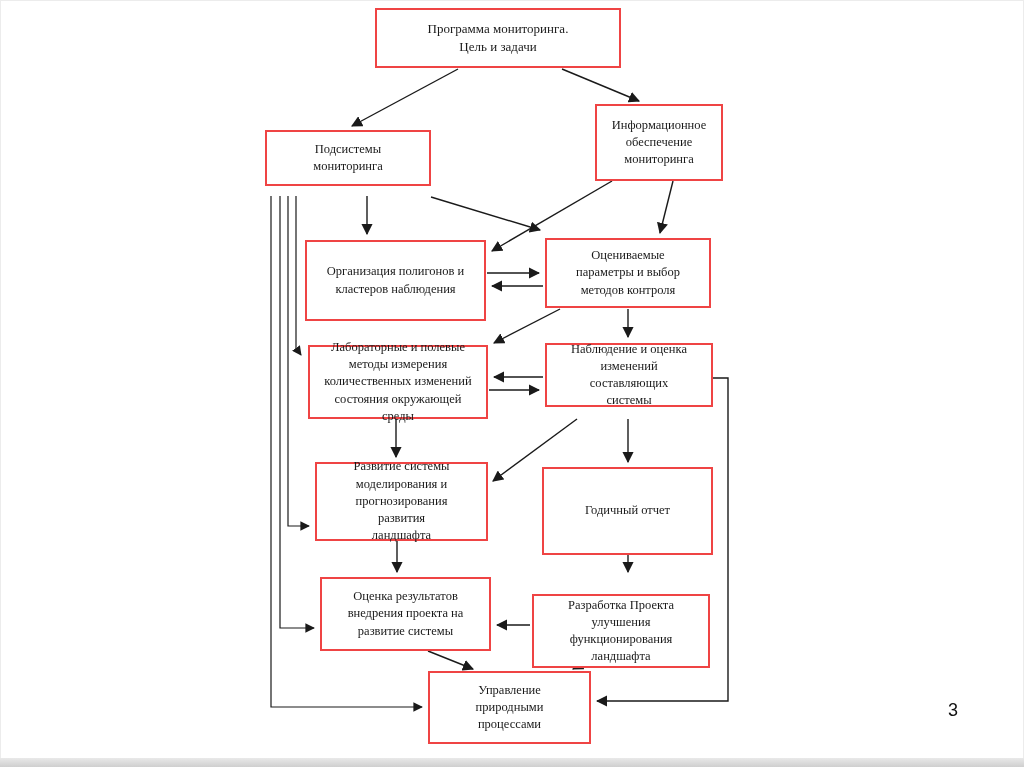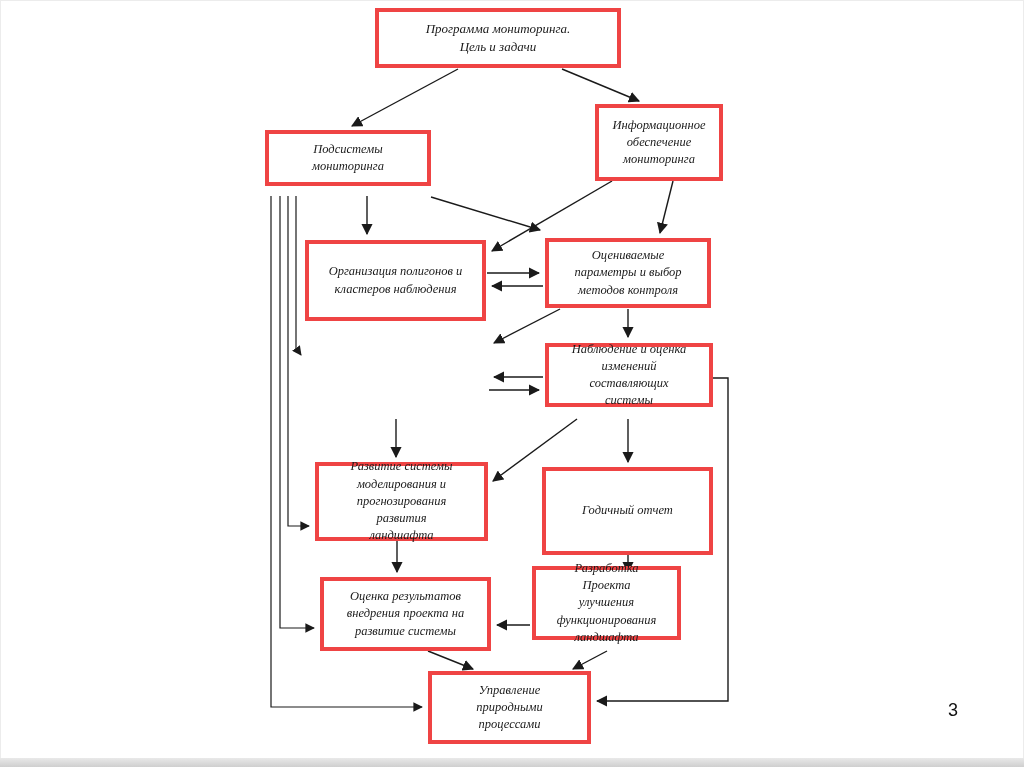--- a/index.html
+++ b/index.html
@@ -14,31 +14,30 @@
     box-shadow: inset 0 0 0 1px #ececec;
   }
   .connectors {
     position: absolute;
     left: 0; top: 0;
     width: 1024px; height: 767px;
   }
   .node {
     position: absolute;
     box-sizing: border-box;
-    border: 4px solid #ef4444;
+    border: 2px solid #ef4444;
     background: #ffffff;
     display: flex;
     align-items: center;
     justify-content: center;
     text-align: center;
     white-space: pre-line;
     font-size: 12.5px;
     line-height: 1.38;
     padding: 3px 14px;
-    font-style: italic;
   }
   .node--program { font-size: 13px; }
   .page-number {
     position: absolute;
     left: 948px;
     top: 700px;
     font-family: "Liberation Sans", sans-serif;
     font-size: 18px;
     color: #111111;
   }
@@ -100,37 +99,41 @@
   <div class="node" style="left:595px; top:104px; width:128px; height:77px;">Информационное
 обеспечение мониторинга</div>
 
   <div class="node" style="left:305px; top:240px; width:181px; height:81px;">Организация полигонов и
 кластеров наблюдения</div>
 
   <div class="node" style="left:545px; top:238px; width:166px; height:70px;">Оцениваемые
 параметры и выбор
 методов контроля</div>
 
+  <div class="node" style="left:308px; top:345px; width:180px; height:74px;">Лабораторные и полевые
+методы  измерения
+количественных изменений
+состояния окружающей среды</div>
 
   <div class="node" style="left:545px; top:343px; width:168px; height:64px;">Наблюдение и оценка
 изменений составляющих
 системы</div>
 
   <div class="node" style="left:315px; top:462px; width:173px; height:79px;">Развитие системы
 моделирования и
 прогнозирования развития
 ландшафта</div>
 
   <div class="node" style="left:542px; top:467px; width:171px; height:88px;">Годичный отчет</div>
 
   <div class="node" style="left:320px; top:577px; width:171px; height:74px;text-align:center;">Оценка результатов
 внедрения проекта на
 развитие системы</div>
 
-  <div class="node" style="left:532px; top:566px; width:149px; height:74px;">Разработка Проекта
+  <div class="node" style="left:532px; top:594px; width:178px; height:74px;">Разработка Проекта
 улучшения функционирования
 ландшафта</div>
 
   <div class="node" style="left:428px; top:671px; width:163px; height:73px;">Управление природными
 процессами</div>
 
   <div class="page-number">3</div>
 
   <div class="bottom-strip"></div>
 

